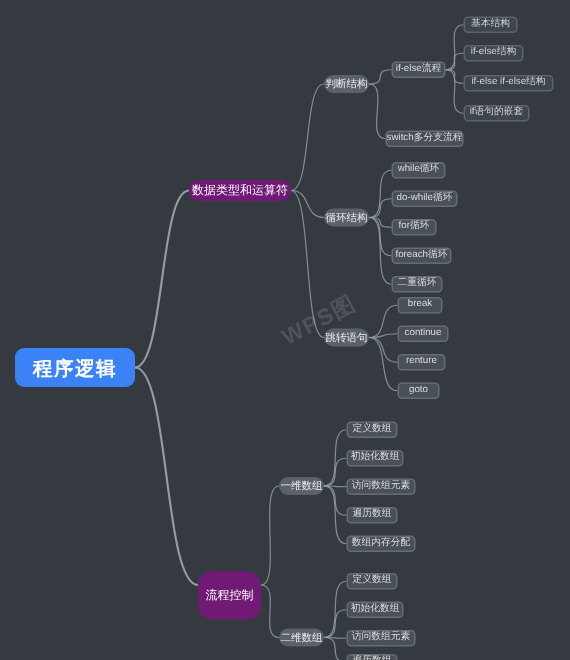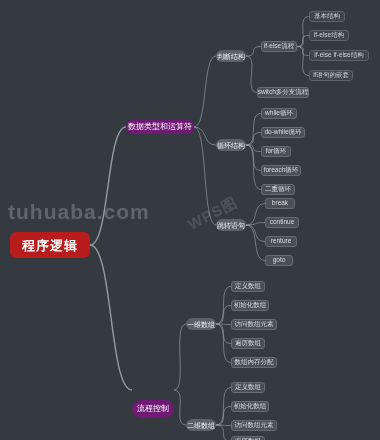--- a/index.html
+++ b/index.html
@@ -27,21 +27,21 @@
     color: #e6e6e6;
     font-size: 7px;
     line-height: 1;
     white-space: nowrap;
     display: flex;
     align-items: center;
     justify-content: center;
     border-radius: 3px;
   }
   .node-root {
-    background: #b91c1c;
+    background: #3b82f6;
     color: #ffffff;
     font-size: 13px;
     font-weight: bold;
     border-radius: 6px;
     padding: 0 10px;
     letter-spacing: 1px;
   }
   .node-l1 {
     background: #701a75;
     color: #ffffff;
@@ -126,21 +126,21 @@
       <path d="M216,324 C230,324 217,343.5 231,343.5" fill="none" stroke="#9aa1a9" stroke-width="0.8" opacity="0.8"></path>
       <path d="M216,324 C230,324 217,362.5 231,362.5" fill="none" stroke="#9aa1a9" stroke-width="0.8" opacity="0.8"></path>
       <path d="M216,425 C230,425 217,387.5 231,387.5" fill="none" stroke="#9aa1a9" stroke-width="0.8" opacity="0.8"></path>
       <path d="M216,425 C230,425 217,406.5 231,406.5" fill="none" stroke="#9aa1a9" stroke-width="0.8" opacity="0.8"></path>
       <path d="M216,425 C230,425 217,425.5 231,425.5" fill="none" stroke="#9aa1a9" stroke-width="0.8" opacity="0.8"></path>
       <path d="M216,425 C230,425 217,441.5 231,441.5" fill="none" stroke="#9aa1a9" stroke-width="0.8" opacity="0.8"></path>
     </svg>
   <div id="nodes">
       <div class="node node-root" style="left: 10px; top: 232px; width: 80px; height: 26px;">程序逻辑</div>
       <div class="node node-l1" style="left: 126px; top: 120px; width: 68px; height: 14px;">数据类型和运算符</div>
-      <div class="node node-l1" style="left: 132px; top: 400px; width: 42px; height: 18px;">流程控制</div>
+      <div class="node node-l1" style="left: 132px; top: 381px; width: 42px; height: 32px;">流程控制</div>
       <div class="node node-l2" style="left: 216px; top: 50px; width: 30px; height: 12px;">判断结构</div>
       <div class="node node-l2" style="left: 216px; top: 139px; width: 30px; height: 12px;">循环结构</div>
       <div class="node node-l2" style="left: 216px; top: 219px; width: 30px; height: 12px;">跳转语句</div>
       <div class="node node-l3" style="left: 261px; top: 41px; width: 36px; height: 11px;">if-else流程</div>
       <div class="node node-l3" style="left: 257px; top: 87px; width: 52px; height: 11px;">switch多分支流程</div>
       <div class="node node-l4" style="left: 309px; top: 11px; width: 36px; height: 11px;">基本结构</div>
       <div class="node node-l4" style="left: 309px; top: 30px; width: 40px; height: 11px;">if-else结构</div>
       <div class="node node-l4" style="left: 309px; top: 50px; width: 60px; height: 11px;">if-else  if-else结构</div>
       <div class="node node-l4" style="left: 309px; top: 70px; width: 44px; height: 11px;">if语句的嵌套</div>
       <div class="node node-l3" style="left: 261px; top: 108px; width: 36px; height: 11px;">while循环</div>
@@ -158,15 +158,14 @@
       <div class="node node-l3" style="left: 231px; top: 300px; width: 38px; height: 11px;">初始化数组</div>
       <div class="node node-l3" style="left: 231px; top: 319px; width: 46px; height: 11px;">访问数组元素</div>
       <div class="node node-l3" style="left: 231px; top: 338px; width: 34px; height: 11px;">遍历数组</div>
       <div class="node node-l3" style="left: 231px; top: 357px; width: 46px; height: 11px;">数组内存分配</div>
       <div class="node node-l3" style="left: 231px; top: 382px; width: 34px; height: 11px;">定义数组</div>
       <div class="node node-l3" style="left: 231px; top: 401px; width: 38px; height: 11px;">初始化数组</div>
       <div class="node node-l3" style="left: 231px; top: 420px; width: 46px; height: 11px;">访问数组元素</div>
       <div class="node node-l3" style="left: 231px; top: 436px; width: 34px; height: 11px;">遍历数组</div>
     </div>
 
-  <div class="watermark wm-main">tuhuaba.com</div>
   <div class="watermark wm-diag">WPS图</div>
 </div>
 
 </body></html>

